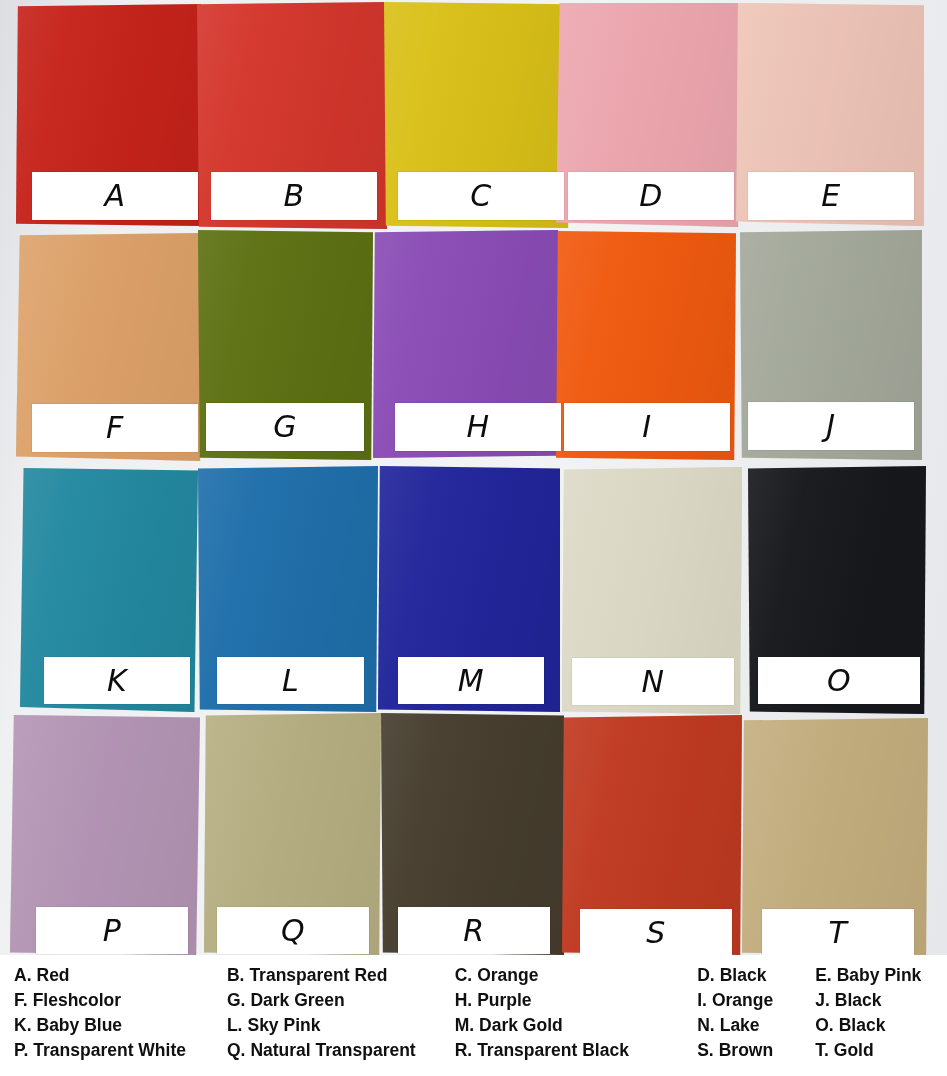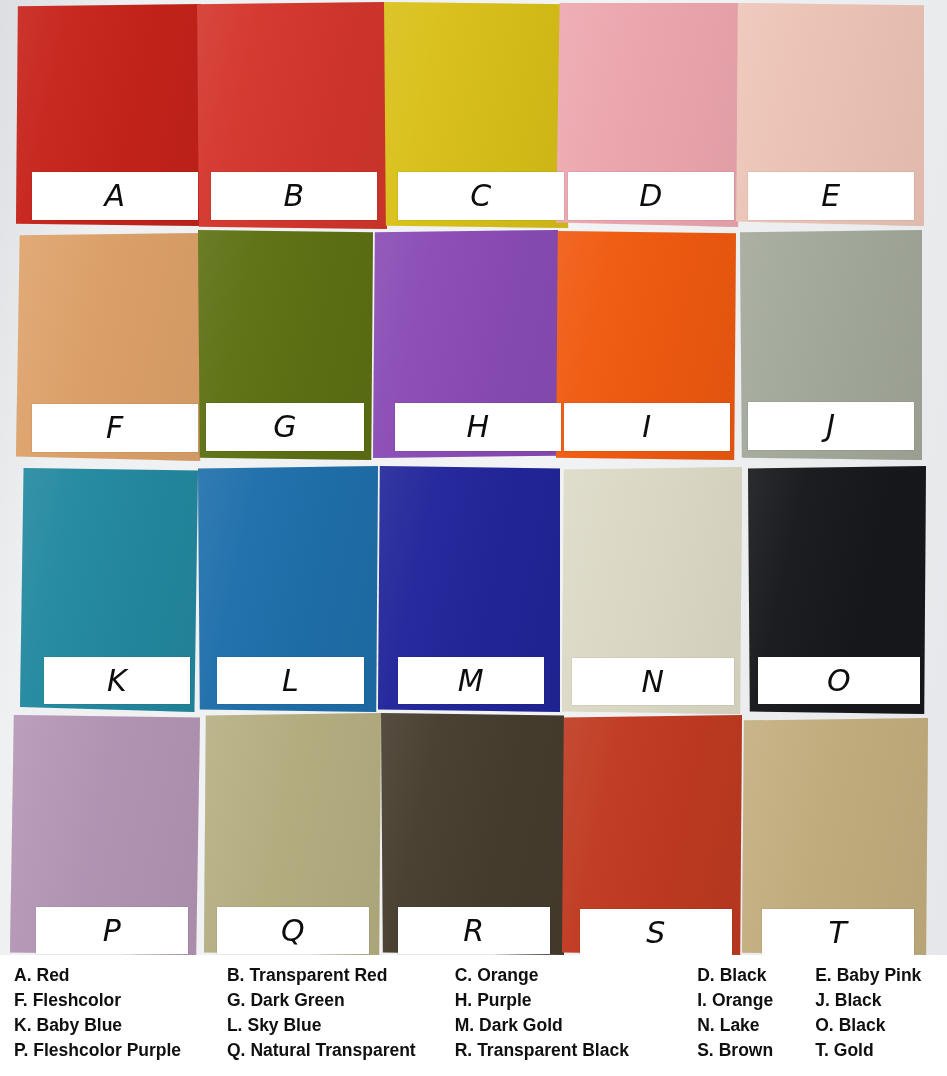--- a/index.html
+++ b/index.html
@@ -260,21 +260,21 @@
         </div>
       </div>
 
       <div class="legend-row">
         <div class="lcell c1">
           <span class="key">K.</span>
           <span class="val">Baby Blue</span>
         </div>
         <div class="lcell c2">
           <span class="key">L.</span>
-          <span class="val">Sky Blue</span>
+          <span class="val">Sky Pink</span>
         </div>
         <div class="lcell c3">
           <span class="key">M.</span>
           <span class="val">Dark Gold</span>
         </div>
         <div class="lcell c4">
           <span class="inner">
             <span class="key">N.</span>
             <span class="val">Lake</span>
           </span>
@@ -283,21 +283,21 @@
           <span class="inner">
             <span class="key">O.</span>
             <span class="val">Black</span>
           </span>
         </div>
       </div>
 
       <div class="legend-row">
         <div class="lcell c1">
           <span class="key">P.</span>
-          <span class="val">Fleshcolor Purple</span>
+          <span class="val">Transparent White</span>
         </div>
         <div class="lcell c2">
           <span class="key">Q.</span>
           <span class="val">Natural Transparent</span>
         </div>
         <div class="lcell c3">
           <span class="key">R.</span>
           <span class="val">Transparent Black</span>
         </div>
         <div class="lcell c4">

